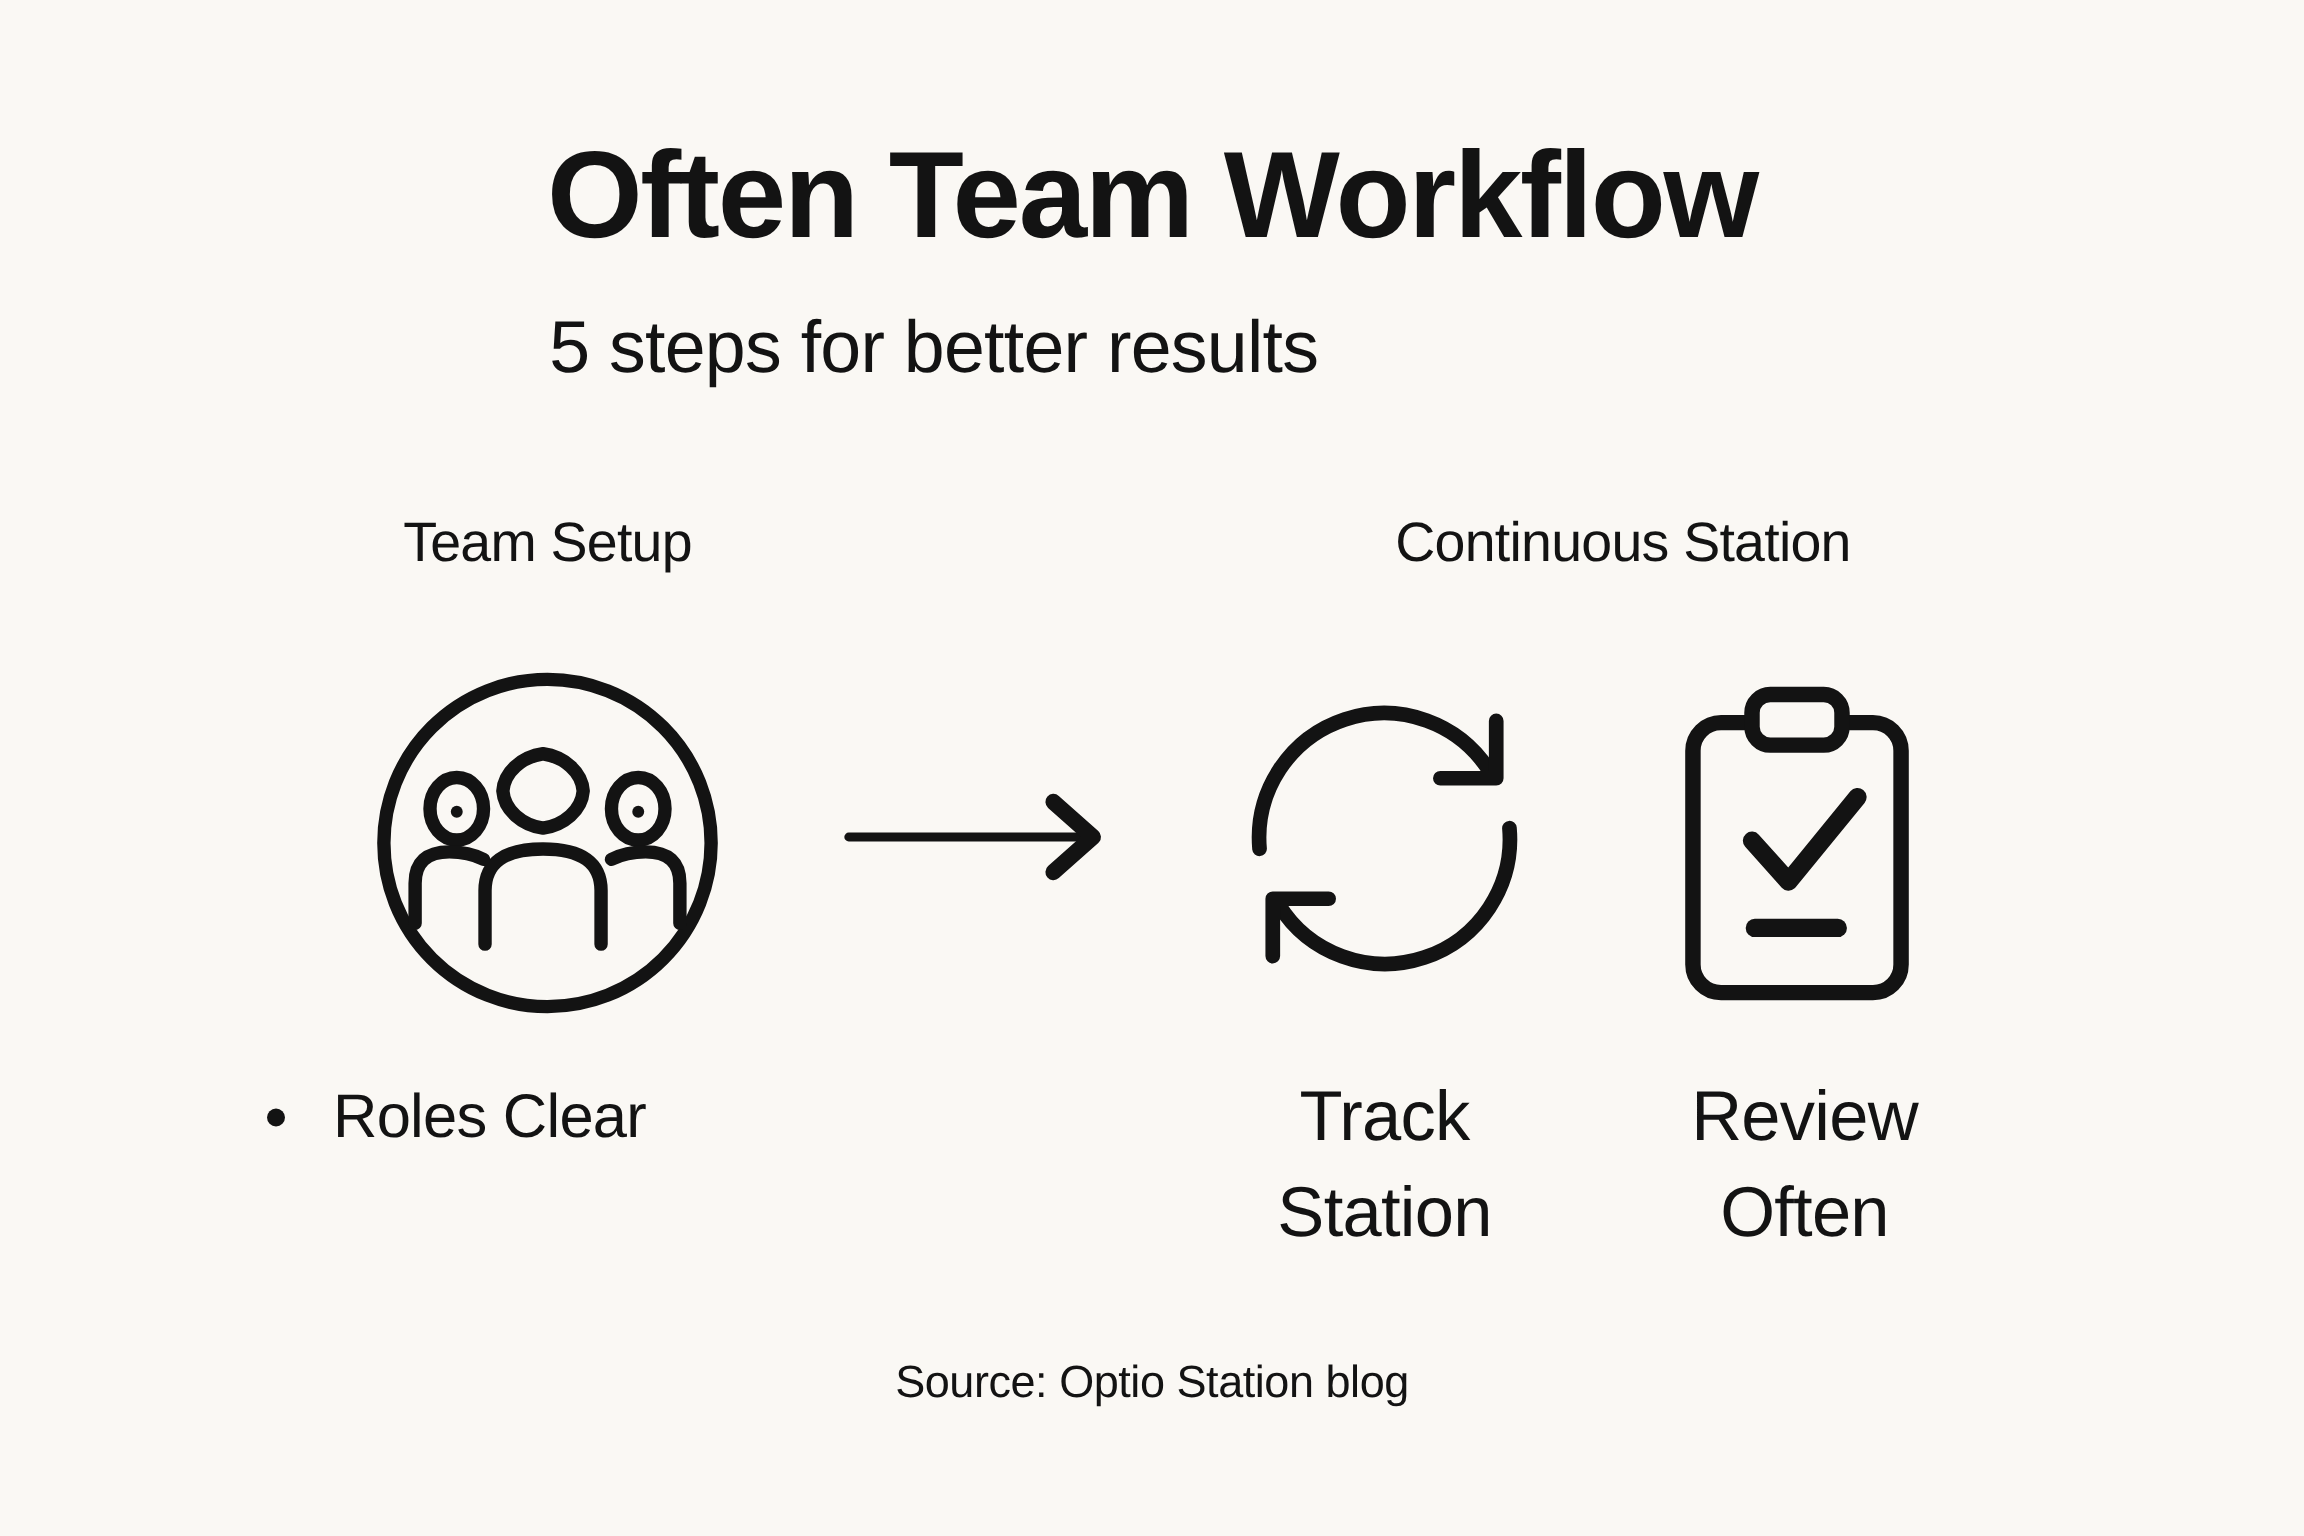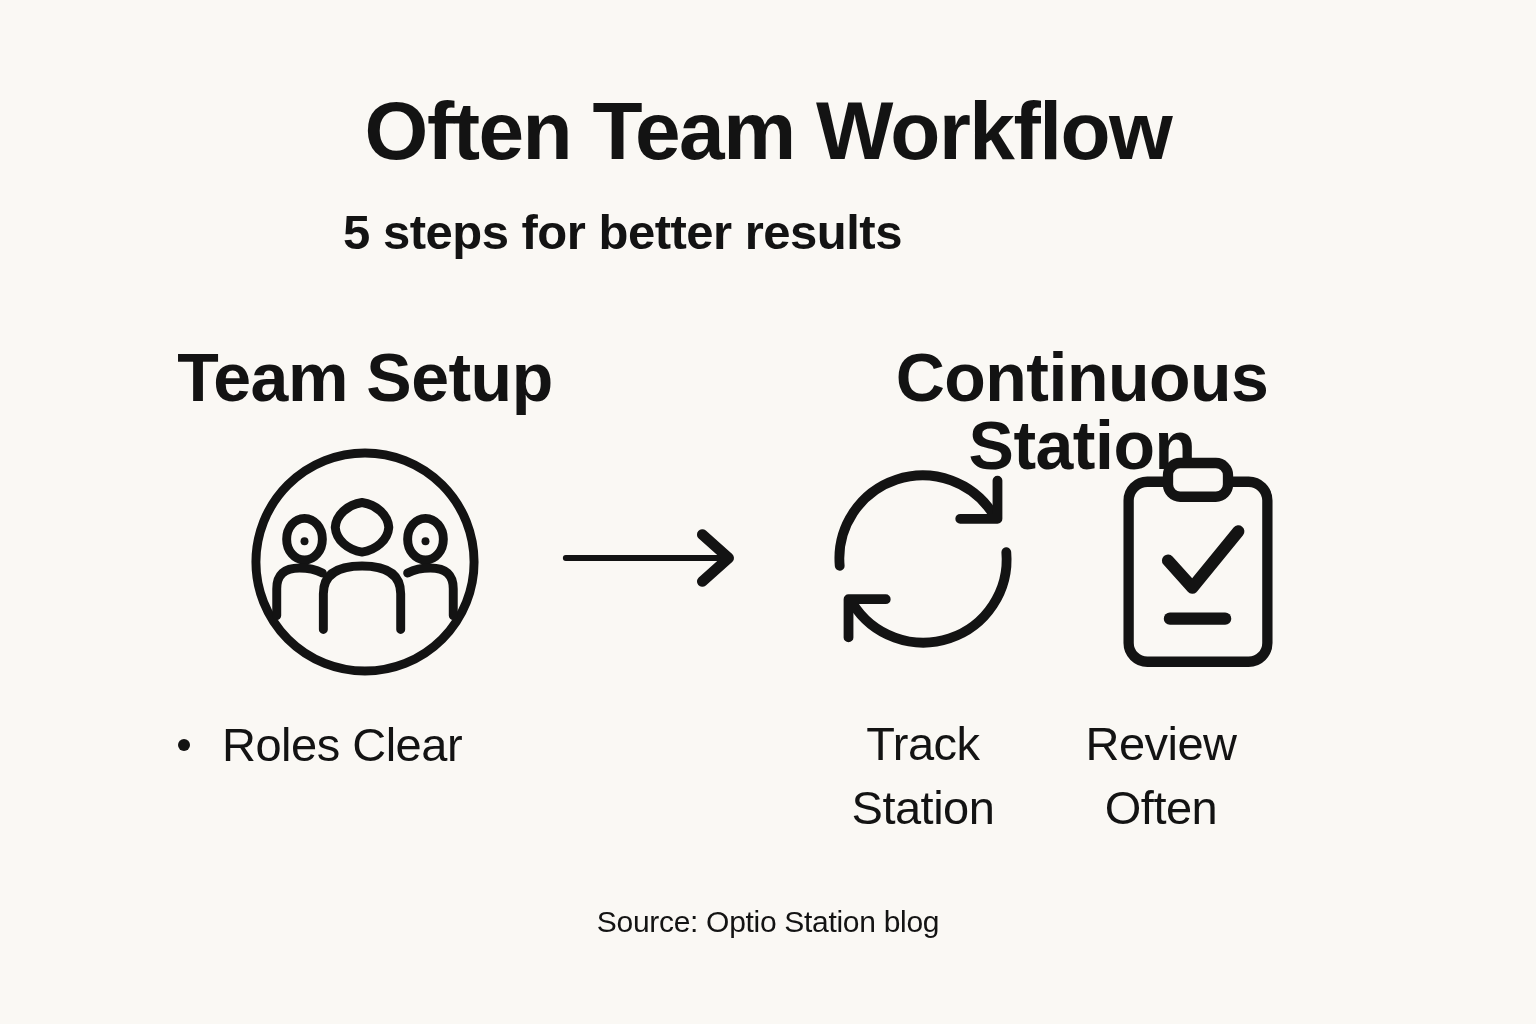--- a/index.html
+++ b/index.html
@@ -27,30 +27,30 @@
     font-size: 82px;
     font-weight: 700;
     letter-spacing: -1.5px;
     line-height: 1;
   }
   .subtitle {
     position: absolute;
     top: 208px; left: 0; width: 1245px;
     text-align: center;
     font-size: 49px;
-    font-weight: 700;
+    font-weight: 400;
     letter-spacing: -0.5px;
     line-height: 1;
   }
   .col-heading {
     position: absolute;
     top: 343px;
     text-align: center;
-    font-size: 68px;
-    font-weight: 700;
+    font-size: 37px;
+    font-weight: 400;
     letter-spacing: -0.5px;
     line-height: 1;
   }
   .col-heading.left  { left: 115px;  width: 500px; }
   .col-heading.right { left: 782px;  width: 600px; }
 
   .icon { position: absolute; }
   .icon svg { display: block; }
   .icon-people    { left: 246px;  top: 443px; }
   .icon-arrow     { left: 558px;  top: 518px; }
@@ -59,41 +59,41 @@
 
   .bullets {
     position: absolute;
     left: 178px; top: 707px;
     list-style: none;
   }
   .bullets li {
     display: flex;
     align-items: center;
     height: 75px;
-    font-size: 47px;
+    font-size: 41px;
     letter-spacing: -0.5px;
   }
   .bullets .dot {
     width: 12px; height: 12px;
     border-radius: 50%;
     background: var(--ink);
     margin-right: 32px;
     flex: 0 0 auto;
   }
   .icon-label {
     position: absolute;
     top: 712px;
     width: 250px;
     text-align: center;
     font-size: 47px;
     letter-spacing: -0.5px;
     line-height: 64px;
   }
   .icon-label.track  { left: 798px;  }
-  .icon-label.review { left: 1036px; }
+  .icon-label.review { left: 1078px; }
 
   .source {
     position: absolute;
     top: 907px; left: 0; width: 1536px;
     text-align: center;
     font-size: 30px;
     letter-spacing: -0.3px;
     line-height: 1;
   }
 </style>

